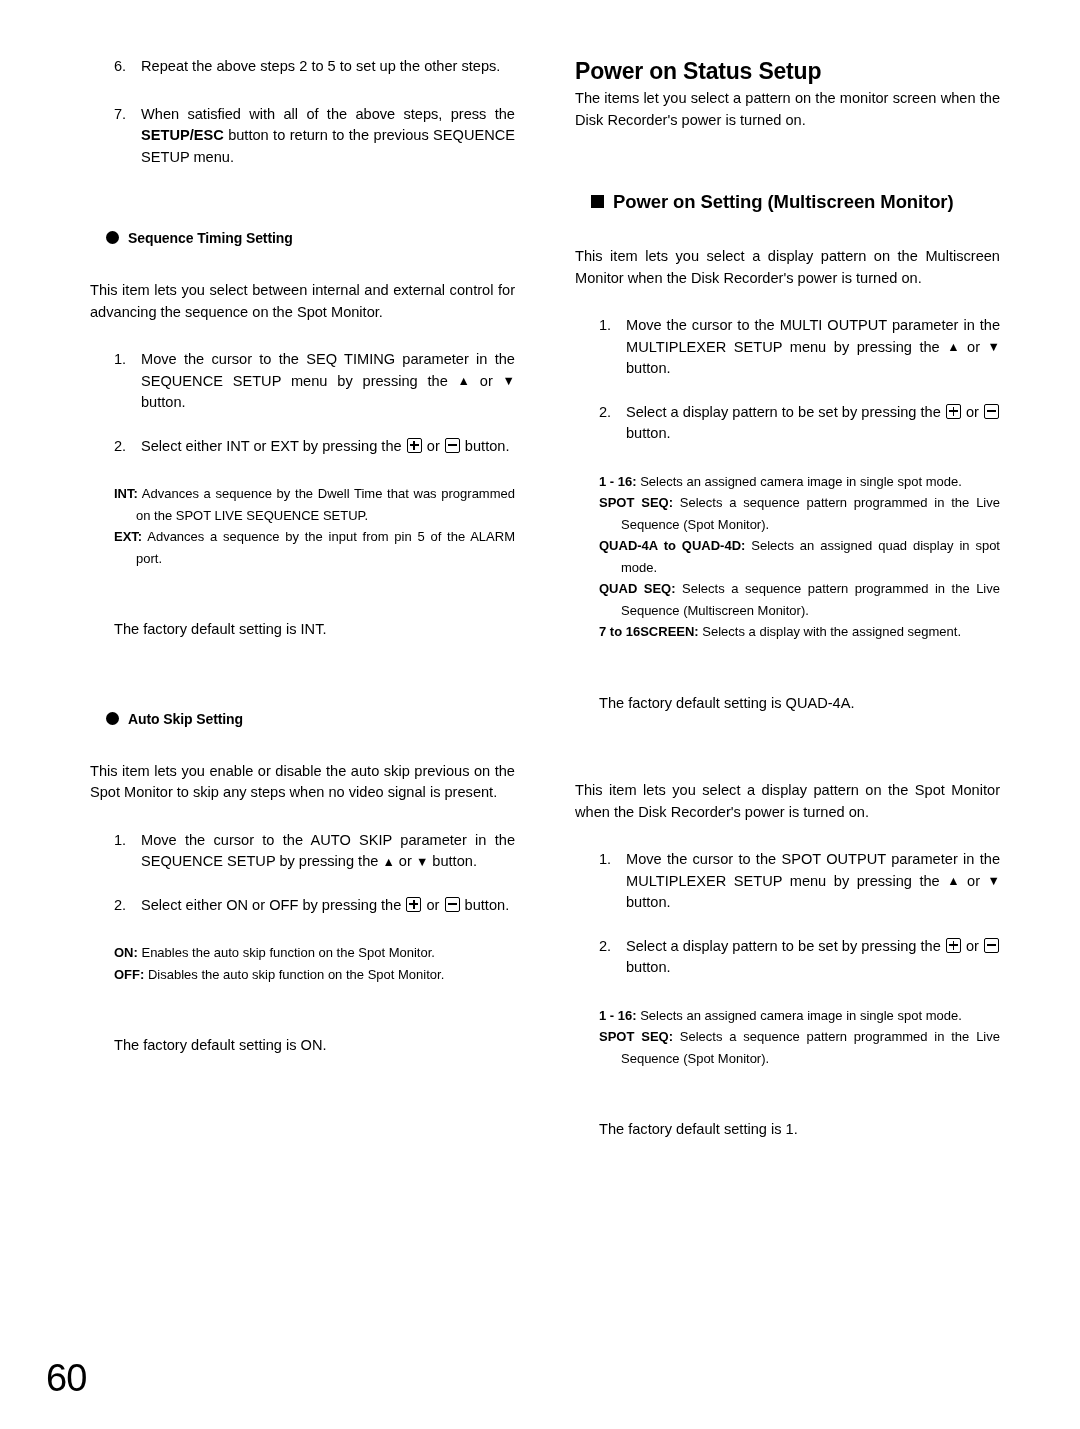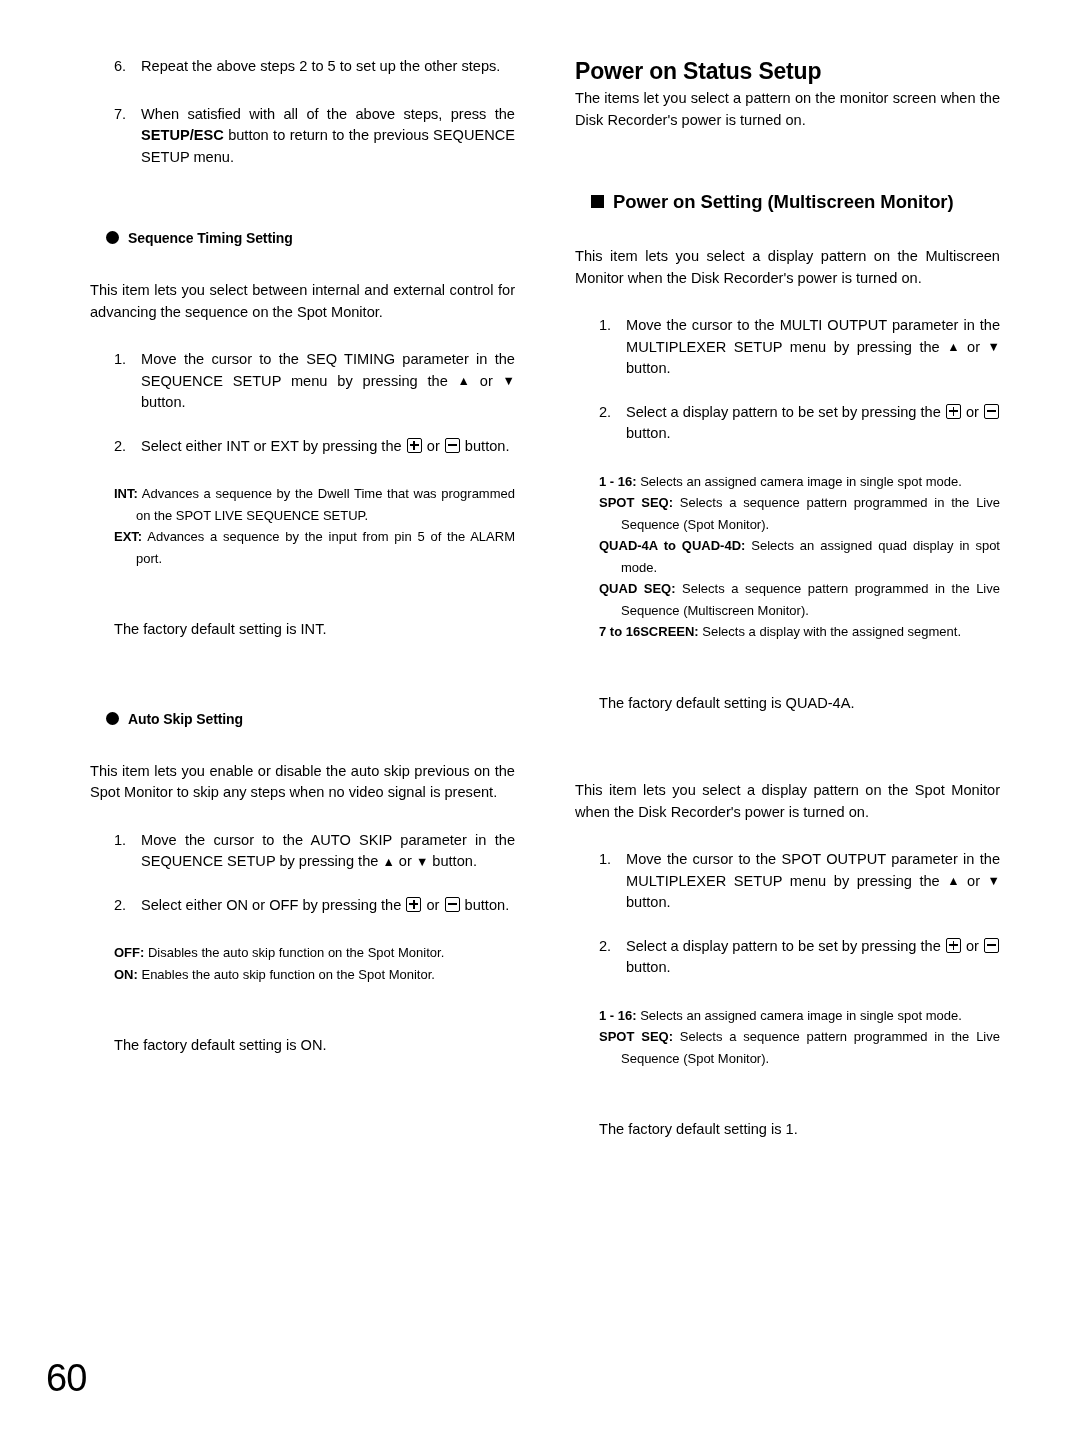--- a/index.html
+++ b/index.html
@@ -264,26 +264,26 @@
         <div class="gap-22"></div>
         <div class="step">
           <span class="num">2.</span><span>Select either ON or OFF by pressing the </span><span class="keybox plus"></span><span> or </span><span class="keybox"></span><span> button.</span>
         </div>
       </div>
 
       <div class="gap-26"></div>
 
       <div class="deflist">
         <div class="defitem">
+          <span class="term">ON:</span>
+          <span>Enables the auto skip function on the Spot Monitor.</span>
+        </div>
+        <div class="defitem">
           <span class="term">OFF:</span>
           <span>Disables the auto skip function on the Spot Monitor.</span>
-        </div>
-        <div class="defitem">
-          <span class="term">ON:</span>
-          <span>Enables the auto skip function on the Spot Monitor.</span>
         </div>
       </div>
 
       <div class="gap-26"></div>
 
       <div class="note">The factory default setting is ON.</div>
     </div>
 
     <div class="col">
 

